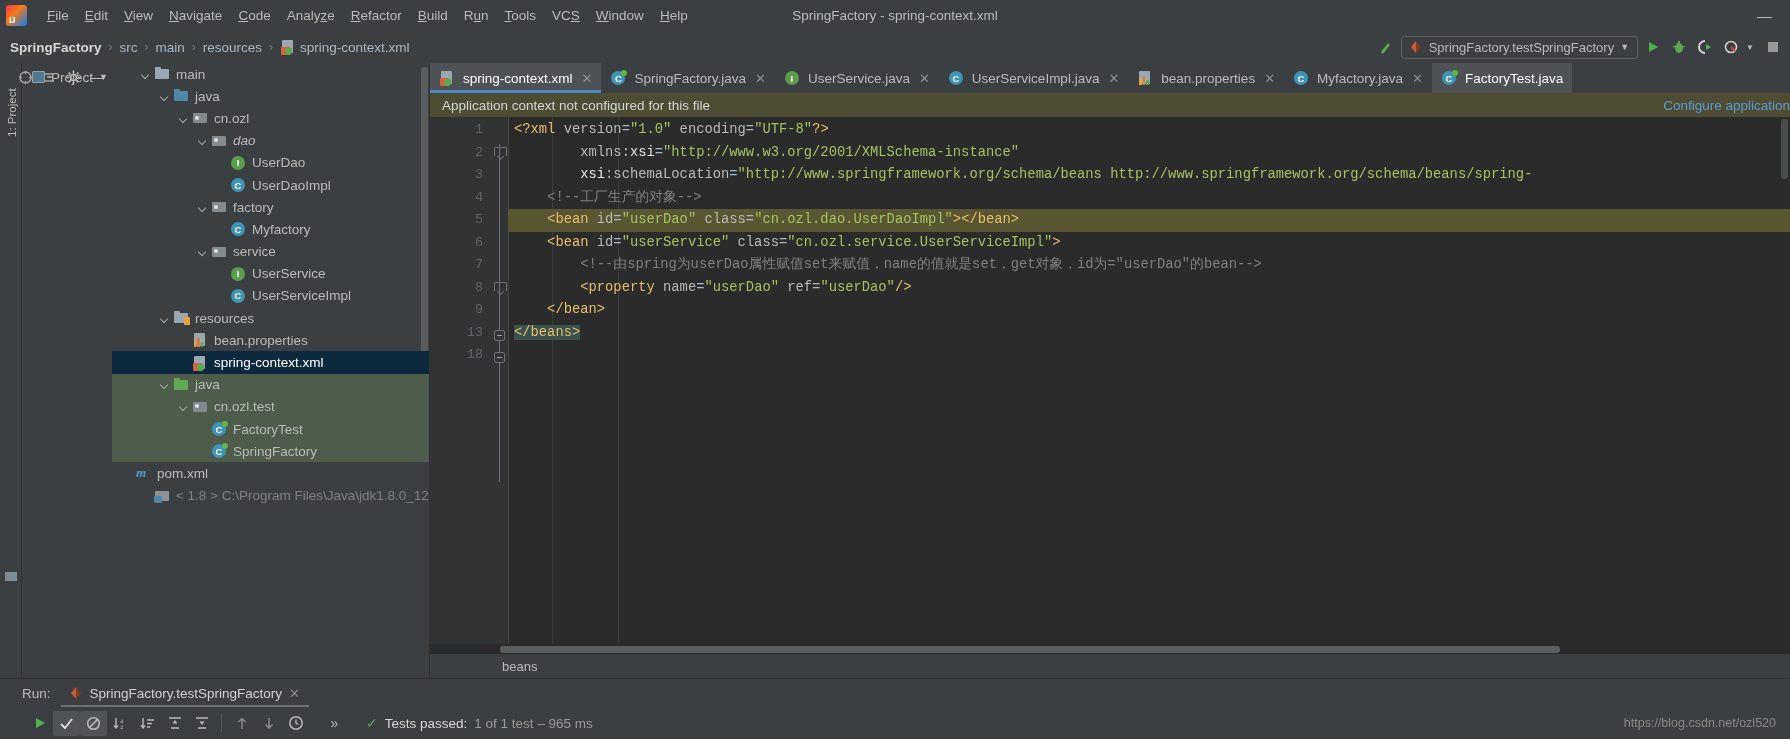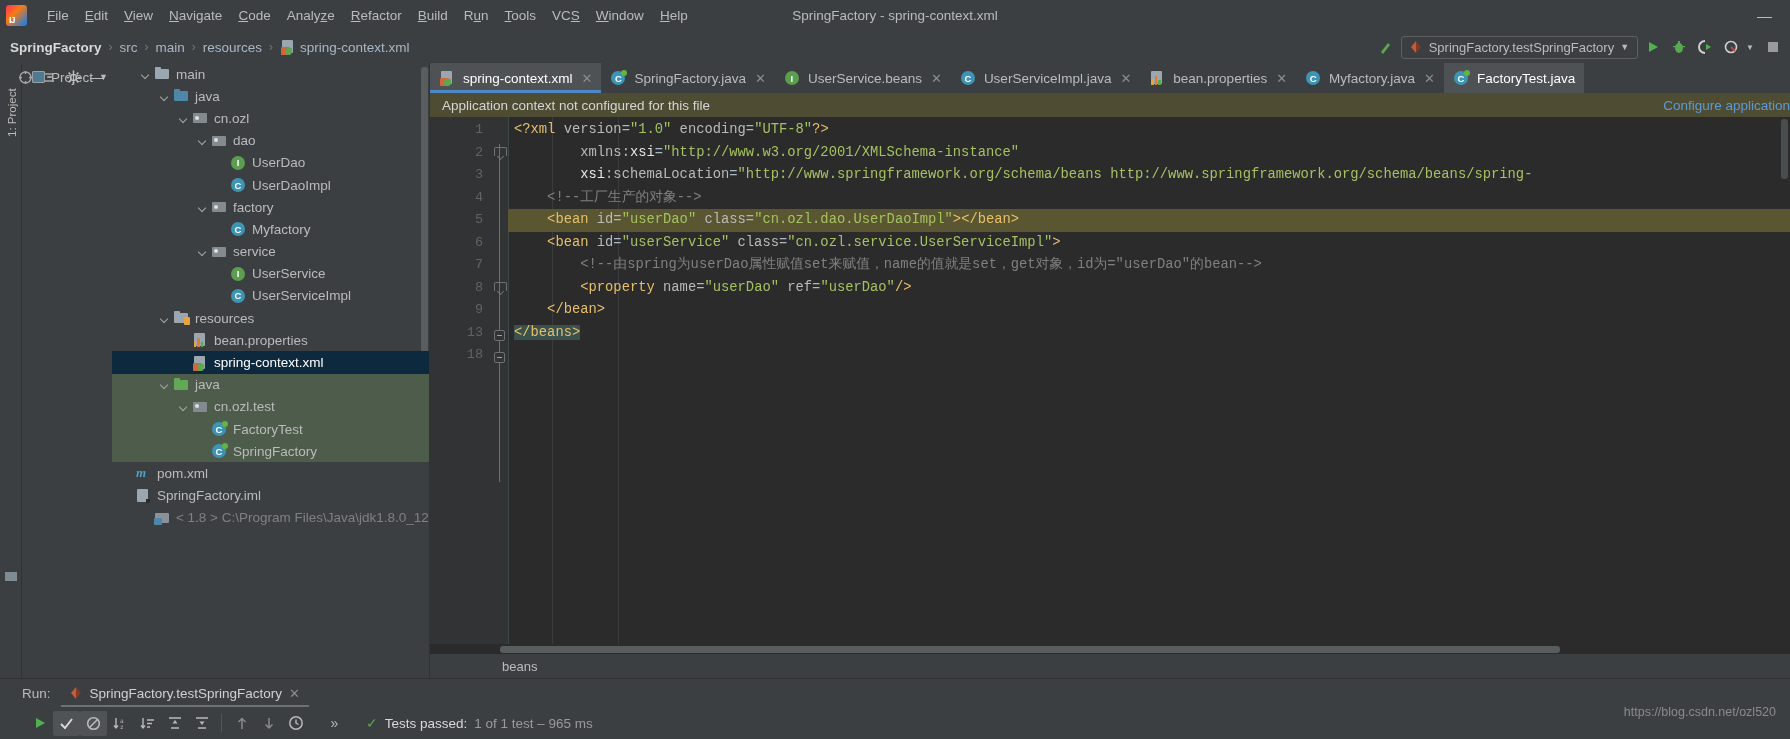--- a/index.html
+++ b/index.html
@@ -281,21 +281,21 @@
     border-left:5px solid #7f3b28;
   }
   .runtoolbar { height:32px; display:flex; align-items:center; padding-left:26px; gap:0px; }
   .rt { width:27px; height:25px; display:flex; align-items:center; justify-content:center; position:relative; }
   .rt.on { background:#4f5355; border-radius:2px; }
   .status-msg { margin-left:18px; font-size:13.5px; color:#bbbbbb; display:flex; align-items:center; gap:7px; }
   .status-msg .passed { color:#d8d8d8; }
   .status-msg .dim { color:#9a9a9a; }
   .check { color:#5aa84f; font-size:14px; }
   .watermark {
-    position:absolute; right:14px; bottom:20px; color:#8a8a8a; font-size:12.5px;
+    position:absolute; right:14px; bottom:9px; color:#8a8a8a; font-size:12.5px;
   }
   .sep-v { width:1px; height:18px; background:#555; margin:0 6px; }
   svg { display:block; }
 </style>
 </head>
 <body>
 
 <div class="app">
 
   <div class="menubar">
@@ -428,21 +428,21 @@
           <div class="row" style="padding-left: 46px;">
             <span class="chev"></span>
             <span class="ic folder folder-src"></span>
             <span class="lbl">java</span>
           </div>
           <div class="row" style="padding-left: 65px;">
             <span class="chev"></span>
             <span class="ic pkg"></span>
             <span class="lbl">cn.ozl</span>
           </div>
-          <div class="row" style="padding-left: 84px;">
+          <div class="row" style="padding-left: 84px; font-style: italic;">
             <span class="chev"></span>
             <span class="ic pkg"></span>
             <span class="lbl">dao</span>
           </div>
           <div class="row" style="padding-left: 103px;">
             <span class="chev" style="visibility: hidden;"></span>
             <span class="ic iface">
               <i>I</i>
             </span>
             <span class="lbl">UserDao</span>
@@ -529,27 +529,20 @@
               <i>C</i>
             </span>
             <span class="lbl">SpringFactory</span>
           </div>
           <div class="row" style="padding-left: 8px;">
             <span class="chev" style="visibility: hidden;"></span>
             <span class="ic pom">
               <i>m</i>
             </span>
             <span class="lbl">pom.xml</span>
-          </div>
-          <div class="row" style="padding-left: 8px;">
-            <span class="chev" style="visibility: hidden;"></span>
-            <span class="ic iml">
-              <i></i>
-            </span>
-            <span class="lbl">SpringFactory.iml</span>
           </div>
           <div class="row" style="padding-left: 27px;">
             <span class="chev" style="visibility: hidden;"></span>
             <span class="ic lib">
               <i></i>
             </span>
             <span class="lbl dim">&lt; 1.8 &gt;  C:\Program Files\Java\jdk1.8.0_121</span>
           </div>
         </div>
     </div>
@@ -567,21 +560,21 @@
             <span class="ic clstest" style="margin-right: 2px;">
               <i>C</i>
             </span>
             <span>SpringFactory.java</span>
             <span class="x">✕</span>
           </div>
           <div class="tab">
             <span class="ic iface" style="margin-right: 2px;">
               <i>I</i>
             </span>
-            <span>UserService.beans</span>
+            <span>UserService.java</span>
             <span class="x">✕</span>
           </div>
           <div class="tab">
             <span class="ic cls" style="margin-right: 2px;">
               <i>C</i>
             </span>
             <span>UserServiceImpl.java</span>
             <span class="x">✕</span>
           </div>
           <div class="tab">

